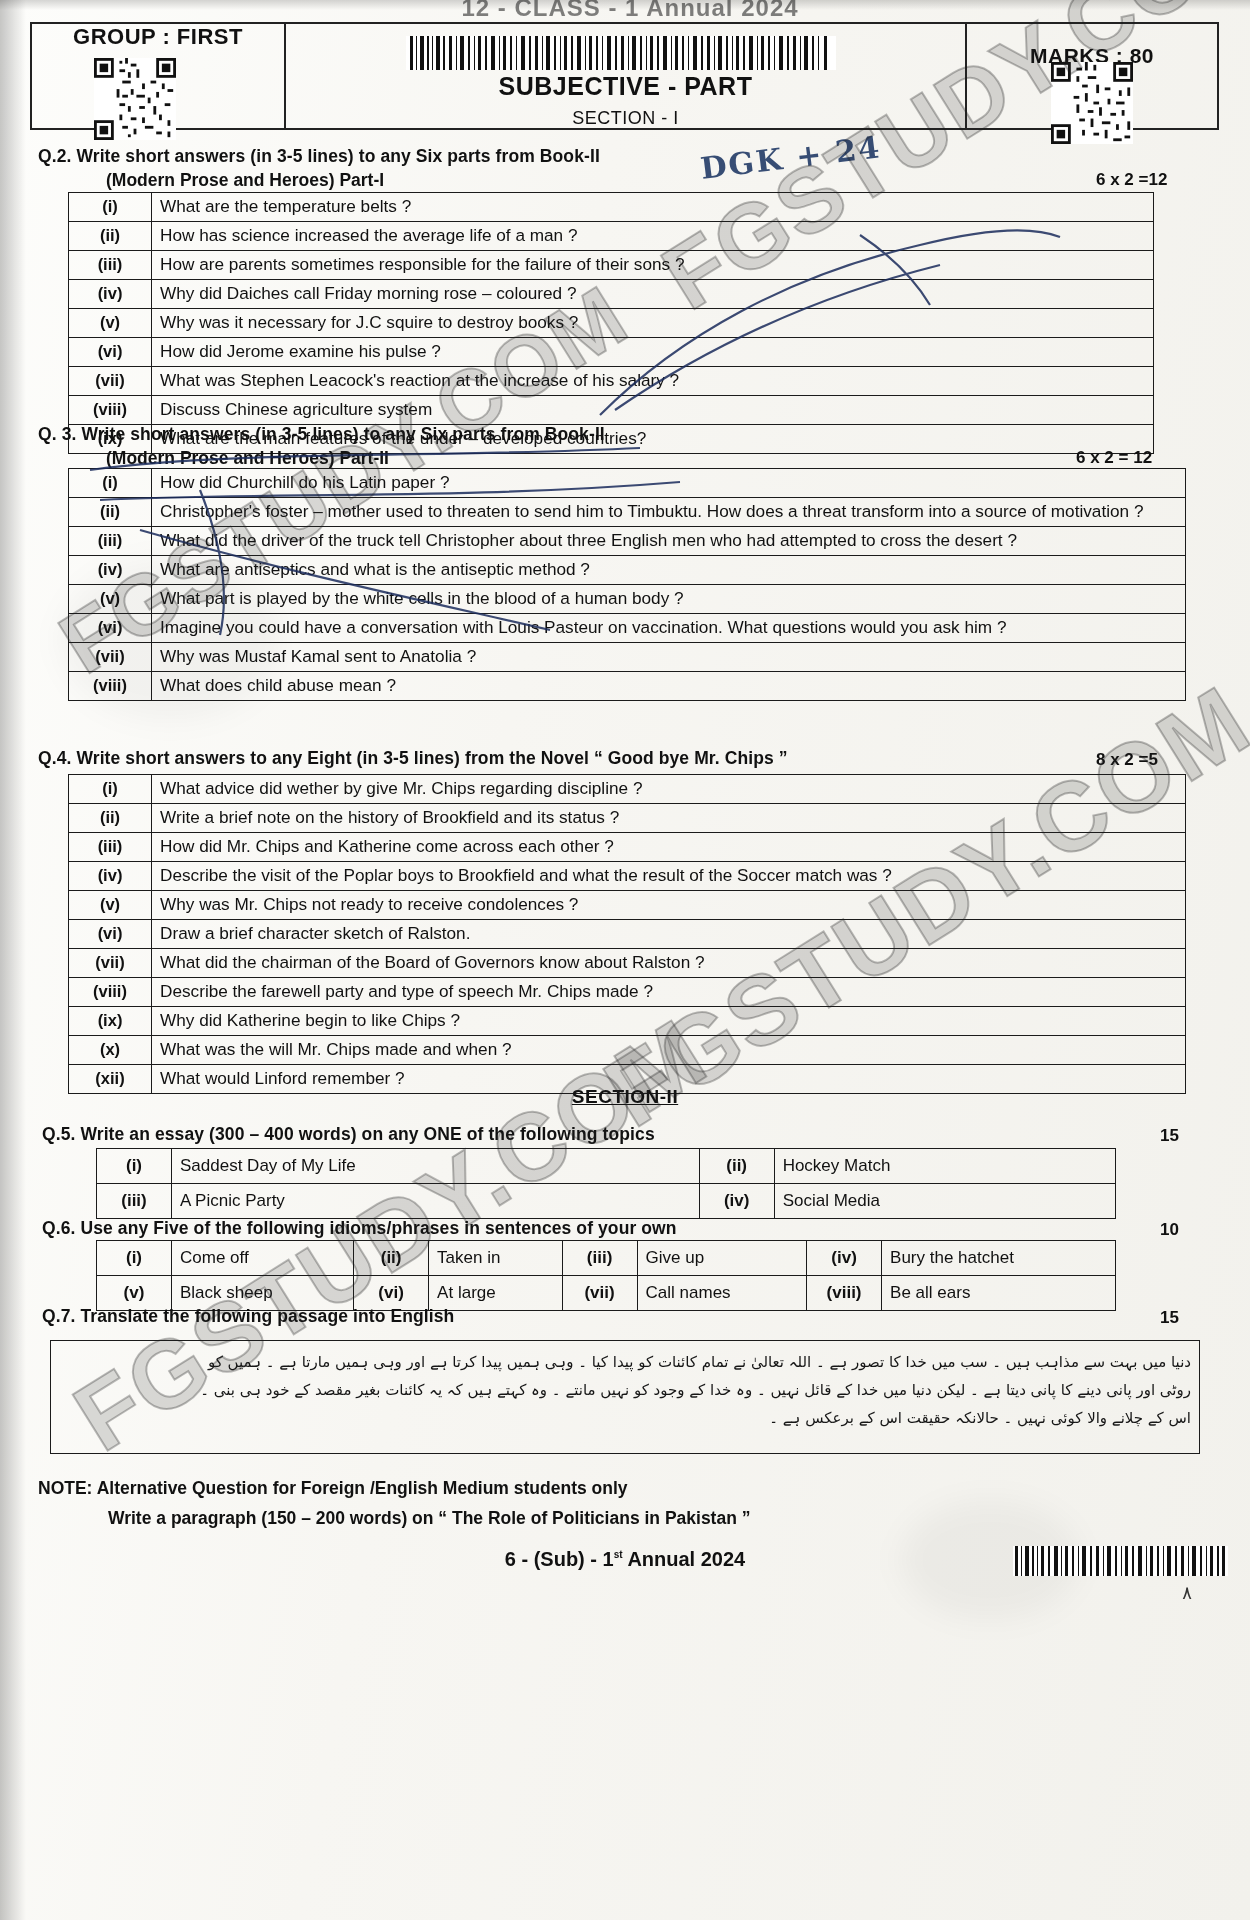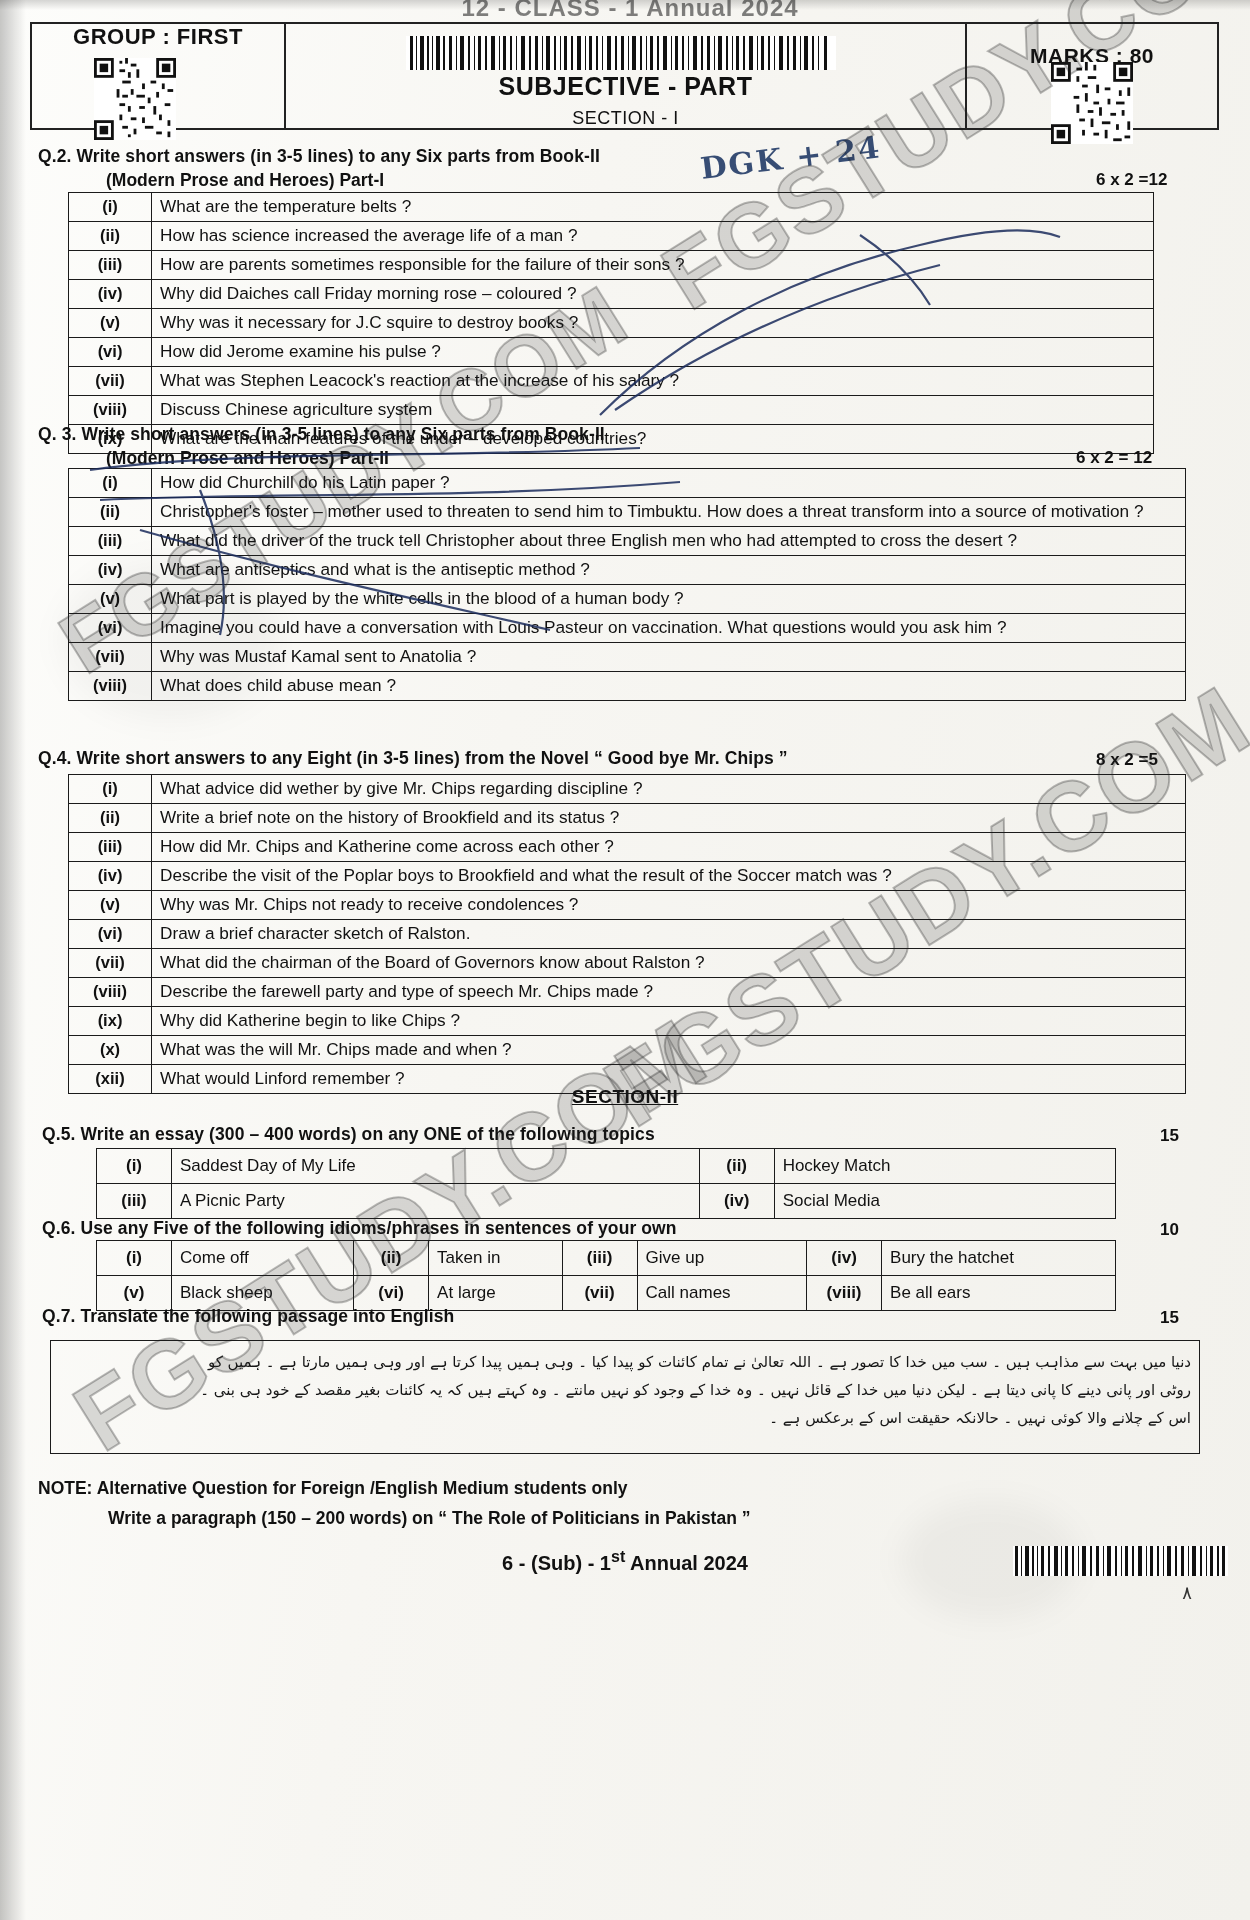--- a/index.html
+++ b/index.html
@@ -84,21 +84,21 @@
     padding:8px 8px;box-sizing:border-box;
     direction:rtl;text-align:right;
     font-family:"DejaVu Sans", sans-serif;
     font-size:15px;line-height:1.85;color:#161616;
   }
   .note{position:absolute;font-weight:bold;font-size:17.5px;text-align:center;}
   .note2{position:absolute;font-weight:bold;font-size:17.5px;}
   .footer{
     position:absolute;width:100%;text-align:center;font-weight:bold;font-size:20px;
   }
-  .footer sup{font-size:16px;}
+  .footer sup{font-size:10px;}
   .foot-barcode{position:absolute;right:22px;width:215px;height:30px;}
   .foot-mark{position:absolute;right:58px;font-family:"DejaVu Serif",serif;font-size:18px;color:#333;}
 
   
   .pen{position:absolute;color:#1a2a5e;font-family:"DejaVu Serif",serif;pointer-events:none;}
   .dgk{
     left:700px;top:140px;font-size:30px;transform:rotate(-7deg);
     font-weight:bold;letter-spacing:2px;color:#16305f;opacity:.85;
   }
   .squiggle{position:absolute;pointer-events:none;}

